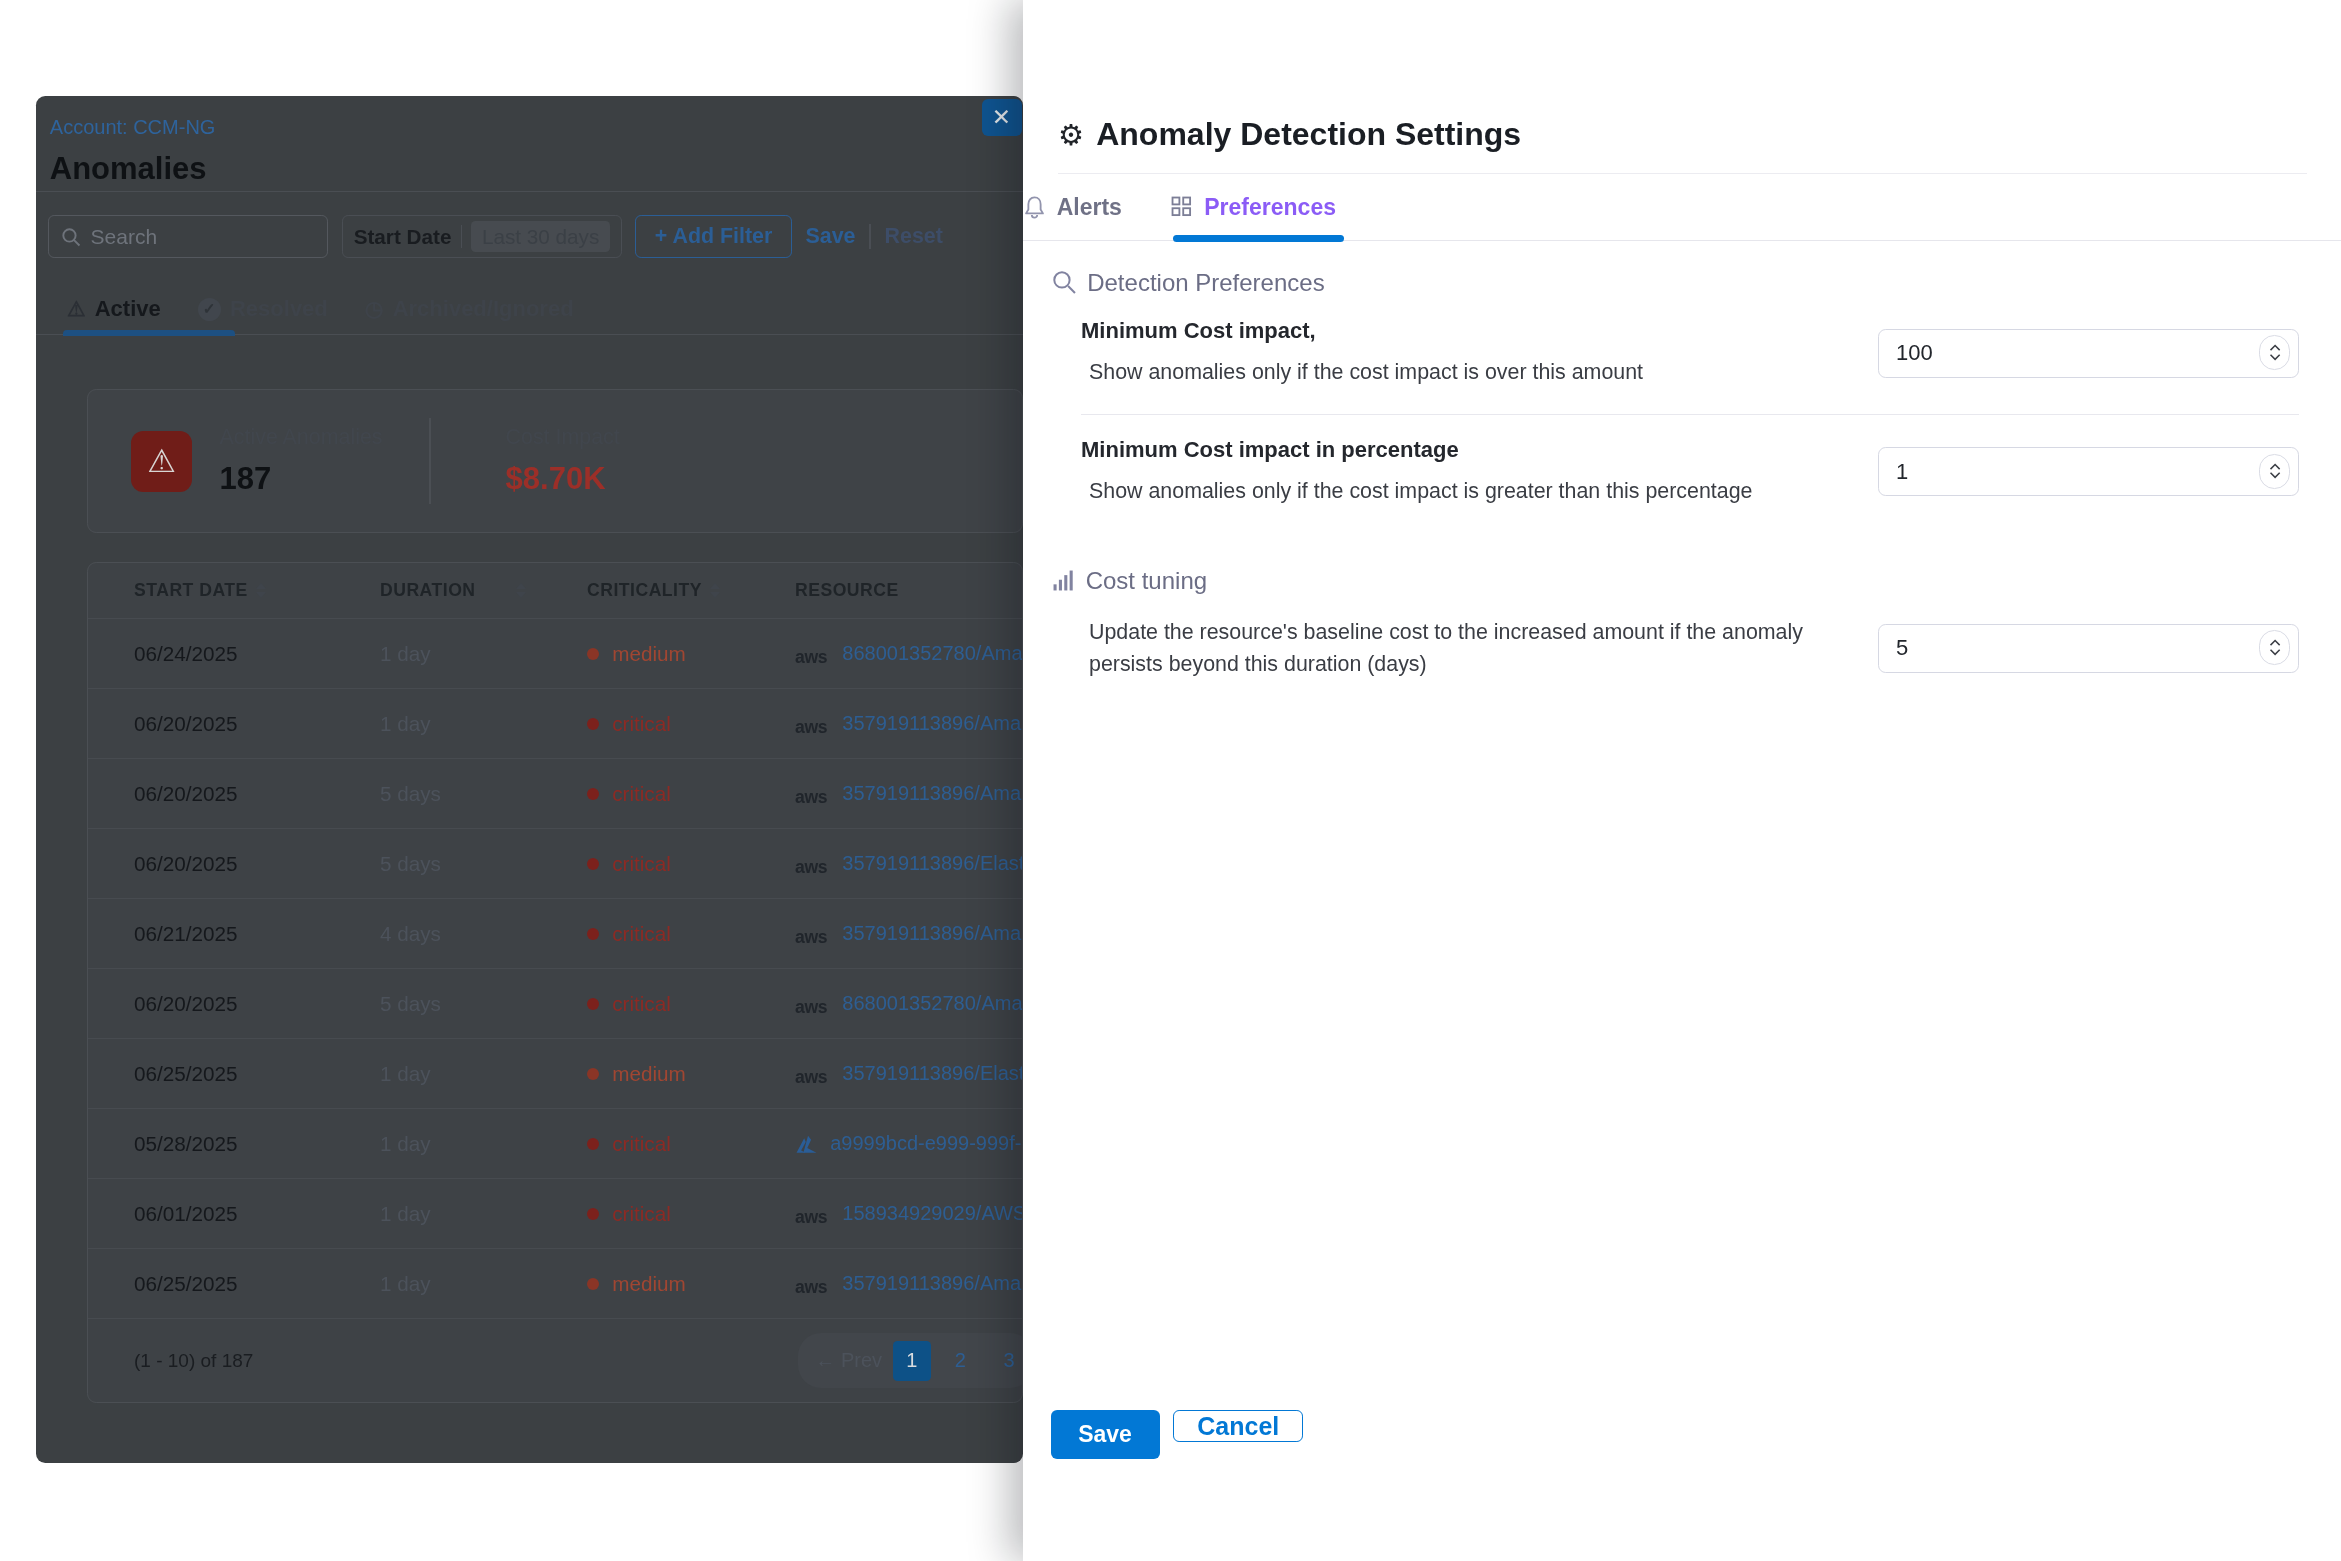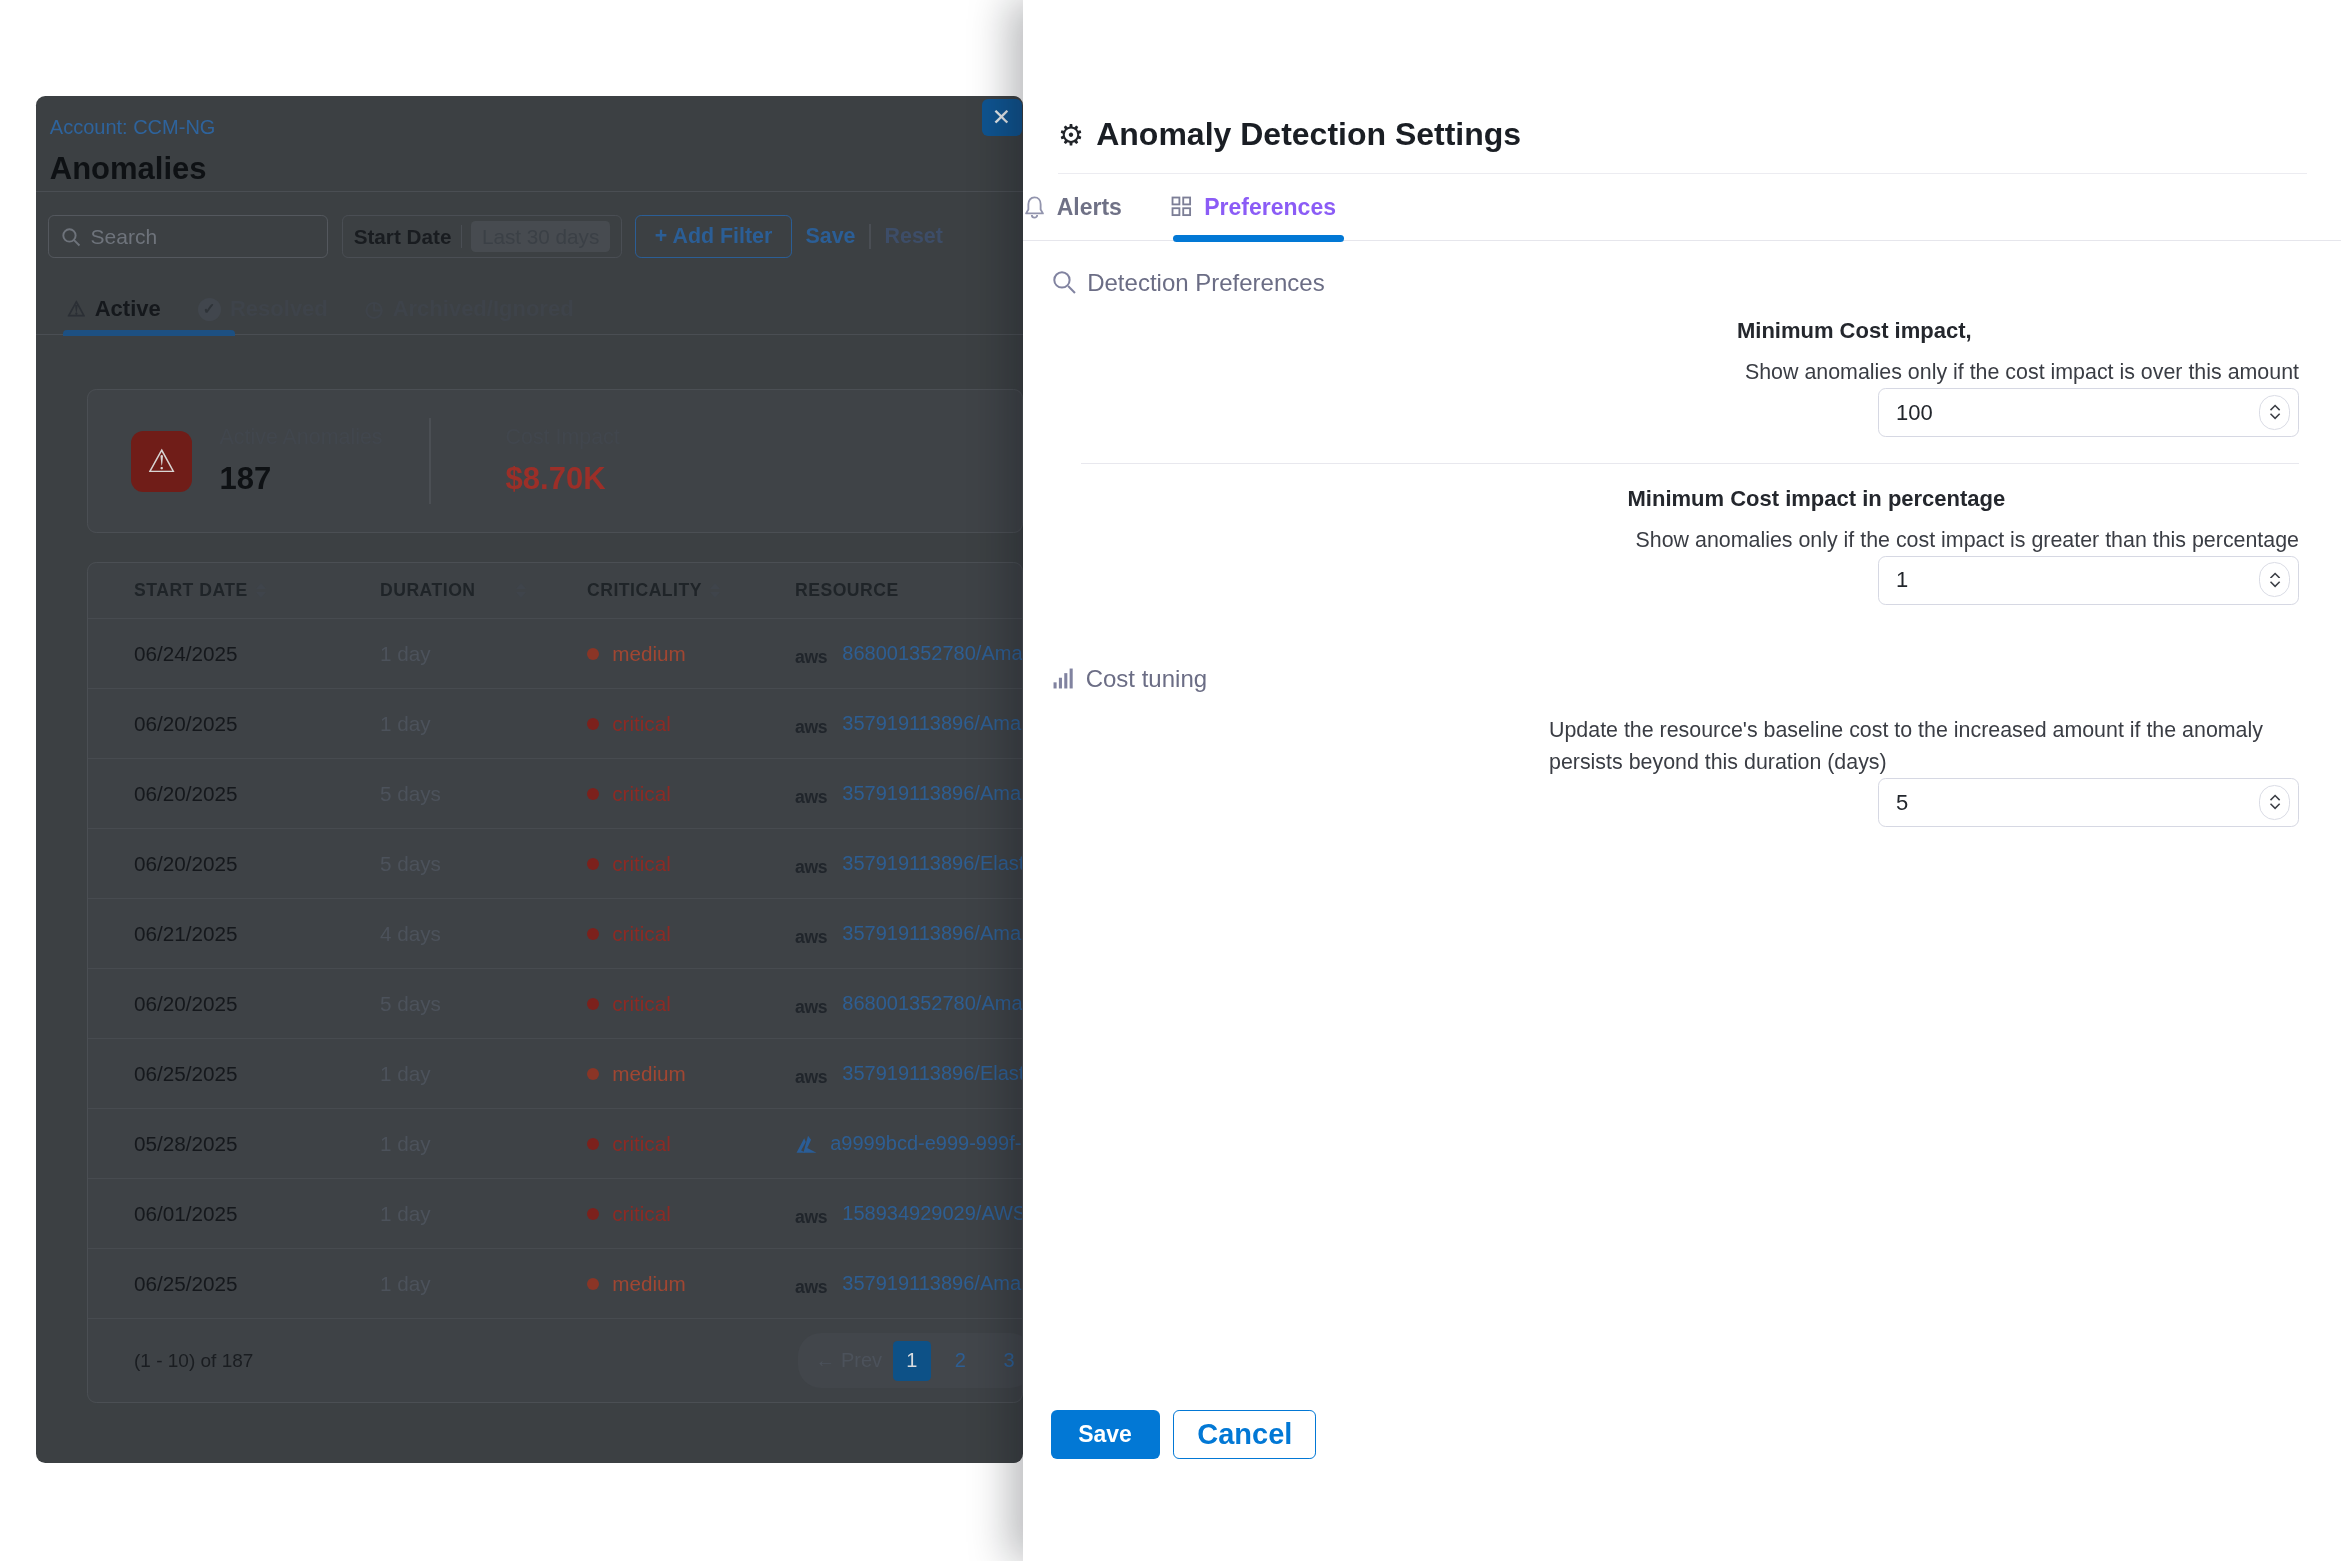--- a/index.html
+++ b/index.html
@@ -100,37 +100,37 @@
   .d-head-div { margin-top:20px; border-bottom:1.5px solid #ececf1; }
   .d-tabs { position:relative; display:flex; align-items:center; gap:49px; height:67px;
             border-bottom:1.5px solid #e6e6ec; }
   .d-tab { display:flex; align-items:center; gap:10.7px; font-size:23px; font-weight:700; cursor:pointer; }
   .d-tab.inactive { color:#6f7186; }
   .d-tab.active { color:#8b5cf6;gap:12px; }
   .d-underline { position:absolute; left:150px; bottom:-1.5px; width:171px; height:6.1px;
                  background:#0278d5; border-radius:3.8px; }
   .d-body { padding:27.6px 43px 0 29px; }
   .section-head { display:flex; align-items:center; gap:10.7px; color:#6b6d85; font-size:24px; }
-  .setting { display:flex; justify-content:space-between; align-items:flex-end; padding:21.4px 0 26px 29px;flex-direction:column; }
+  .setting { display:flex; justify-content:space-between; align-items:center; padding:21.4px 0 26px 29px; }
   .set-label { font-size:22px; font-weight:700; color:#24272d; margin-bottom:12.2px; }
   .set-desc { font-size:21.4px; color:#3a3d44; line-height:32px; max-width:750px;margin-left:8px; }
   .set-div { border-bottom:1.5px solid #e8e8ee; margin-left:29px; }
   .sec2 { margin-top:34px; }
   .num-input { position:relative; width:421px; height:49px; border:1.5px solid #d6d8e3; border-radius:7.7px;
                background:#fff; flex-shrink:0; }
   .num-input input { width:100%; height:100%; border:none; outline:none; background:transparent;
                      font-size:22px; color:#22262c; padding-left:17px; font-family:inherit; }
   .stepper { position:absolute; right:7.7px; top:5.4px; width:31px; height:35px; border:1.5px solid #dadce5;
              border-radius:15.3px; display:flex; flex-direction:column; align-items:center;
              justify-content:center; gap:2.3px; background:#fff; cursor:pointer; }
   .d-footer { position:absolute; left:27.6px; top:1410px; display:flex; gap:13.8px; }
   .btn-save { height:49px; padding:0 27.6px; background:#0278d5; color:#ffffff; border:none;
               border-radius:6.1px; font-size:23px; font-weight:700; font-family:inherit; cursor:pointer; }
-  .btn-cancel { height:49px; padding:0 23px; background:#ffffff; color:#0278d5; border:1.5px solid #0278d5;
-                border-radius:6.1px; font-size:29px; font-weight:700; font-family:inherit; cursor:pointer; }
+  .btn-cancel { height:32px; padding:0 23px; background:#ffffff; color:#0278d5; border:1.5px solid #0278d5;
+                border-radius:6.1px; font-size:25px; font-weight:700; font-family:inherit; cursor:pointer; }
   svg { display:block; }
 </style>
 </head>
 <body>
 
 <div class="modal">
   <div class="modal-close">✕</div>
 
   <div class="modal-head">
     <a class="account-link" href="#">Account: CCM-NG</a>

